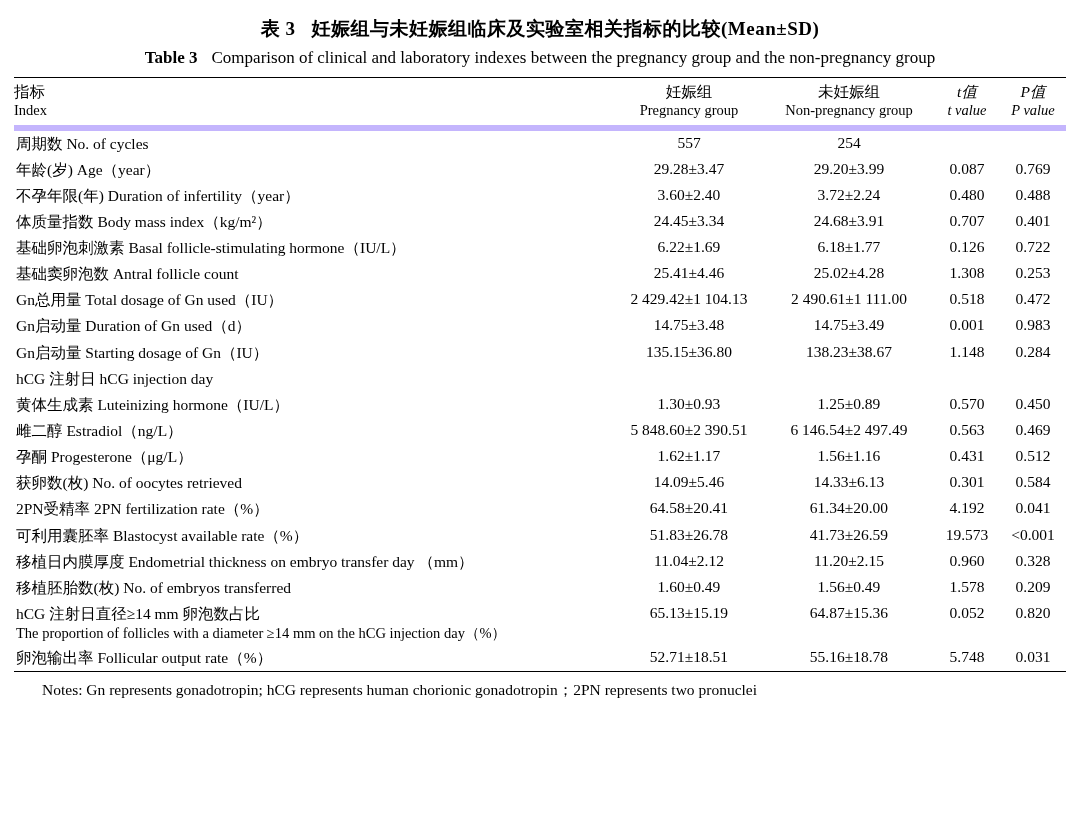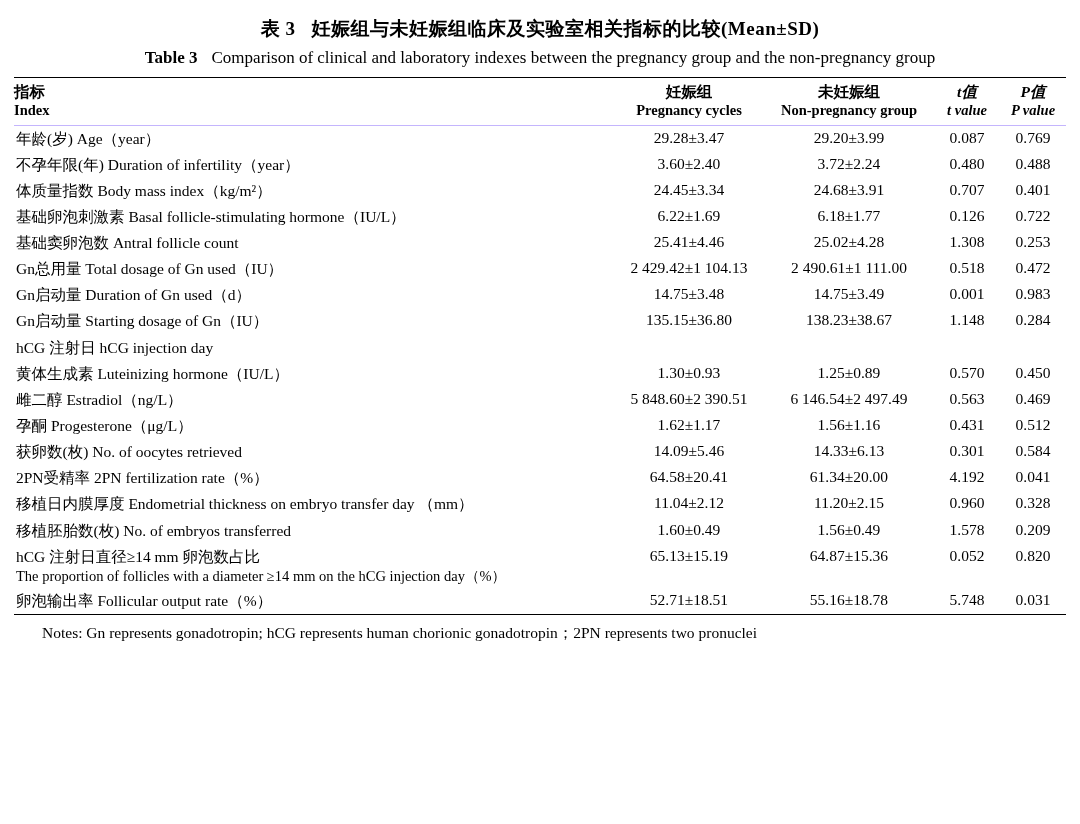--- a/index.html
+++ b/index.html
@@ -43,25 +43,25 @@
     margin-right: 14px;
     margin-top: 28px;
   }
   table.main {
     width: 1052px;
     border-collapse: collapse;
     table-layout: fixed;
     font-size: 15.5px;
   }
   thead th {
-    font-weight: bold;
+    font-weight: normal;
     padding: 4px 0 5px 0;
     vertical-align: top;
     border-top: 1.6px solid #000;
-    border-bottom: 1px solid #c4b5fd;
+    border-bottom: 6px solid #c4b5fd;
   }
   thead th.idx {
     text-align: left;
   }
   .hdr-line1 {
     display: block;
     font-size: 15.5px;
     line-height: 1.25;
   }
   .hdr-line2 {
@@ -129,37 +129,44 @@
       <col style="width:66px">
     </colgroup>
     <thead>
       <tr>
         <th class="idx">
           <span class="hdr-line1">指标</span>
           <span class="hdr-line2">Index</span>
         </th>
         <th>
           <span class="hdr-line1">妊娠组</span>
-          <span class="hdr-line2">Pregnancy cycles</span>
+          <span class="hdr-line2">Pregnancy group</span>
         </th>
         <th>
           <span class="hdr-line1">未妊娠组</span>
           <span class="hdr-line2">Non-pregnancy group</span>
         </th>
         <th>
           <span class="hdr-line1 ital">t值</span>
           <span class="hdr-line2 ital">t value</span>
         </th>
         <th>
           <span class="hdr-line1 ital">P值</span>
           <span class="hdr-line2 ital">P value</span>
         </th>
       </tr>
     </thead>
     <tbody id="tbody">
+        <tr class="first-row">
+          <td class="index-cell"><span>周期数</span><span> No. of cycles</span></td>
+          <td class="num">557</td>
+          <td class="num">254</td>
+          <td class="num"></td>
+          <td class="num"></td>
+        </tr>
         <tr>
           <td class="index-cell"><span>年龄(岁)</span><span> Age（year）</span></td>
           <td class="num">29.28±3.47</td>
           <td class="num">29.20±3.99</td>
           <td class="num">0.087</td>
           <td class="num">0.769</td>
         </tr>
         <tr>
           <td class="index-cell"><span>不孕年限(年)</span><span> Duration of infertility（year）</span></td>
           <td class="num">3.60±2.40</td>
@@ -245,20 +252,27 @@
           <td class="num">0.584</td>
         </tr>
         <tr>
           <td class="index-cell"><span>2PN受精率</span><span> 2PN fertilization rate（%）</span></td>
           <td class="num">64.58±20.41</td>
           <td class="num">61.34±20.00</td>
           <td class="num">4.192</td>
           <td class="num">0.041</td>
         </tr>
         <tr>
+          <td class="index-cell"><span>可利用囊胚率</span><span> Blastocyst available rate（%）</span></td>
+          <td class="num">51.83±26.78</td>
+          <td class="num">41.73±26.59</td>
+          <td class="num">19.573</td>
+          <td class="num">&lt;0.001</td>
+        </tr>
+        <tr>
           <td class="index-cell"><span>移植日内膜厚度</span><span> Endometrial thickness on embryo transfer day （mm）</span></td>
           <td class="num">11.04±2.12</td>
           <td class="num">11.20±2.15</td>
           <td class="num">0.960</td>
           <td class="num">0.328</td>
         </tr>
         <tr>
           <td class="index-cell"><span>移植胚胎数(枚)</span><span> No. of embryos transferred</span></td>
           <td class="num">1.60±0.49</td>
           <td class="num">1.56±0.49</td>

